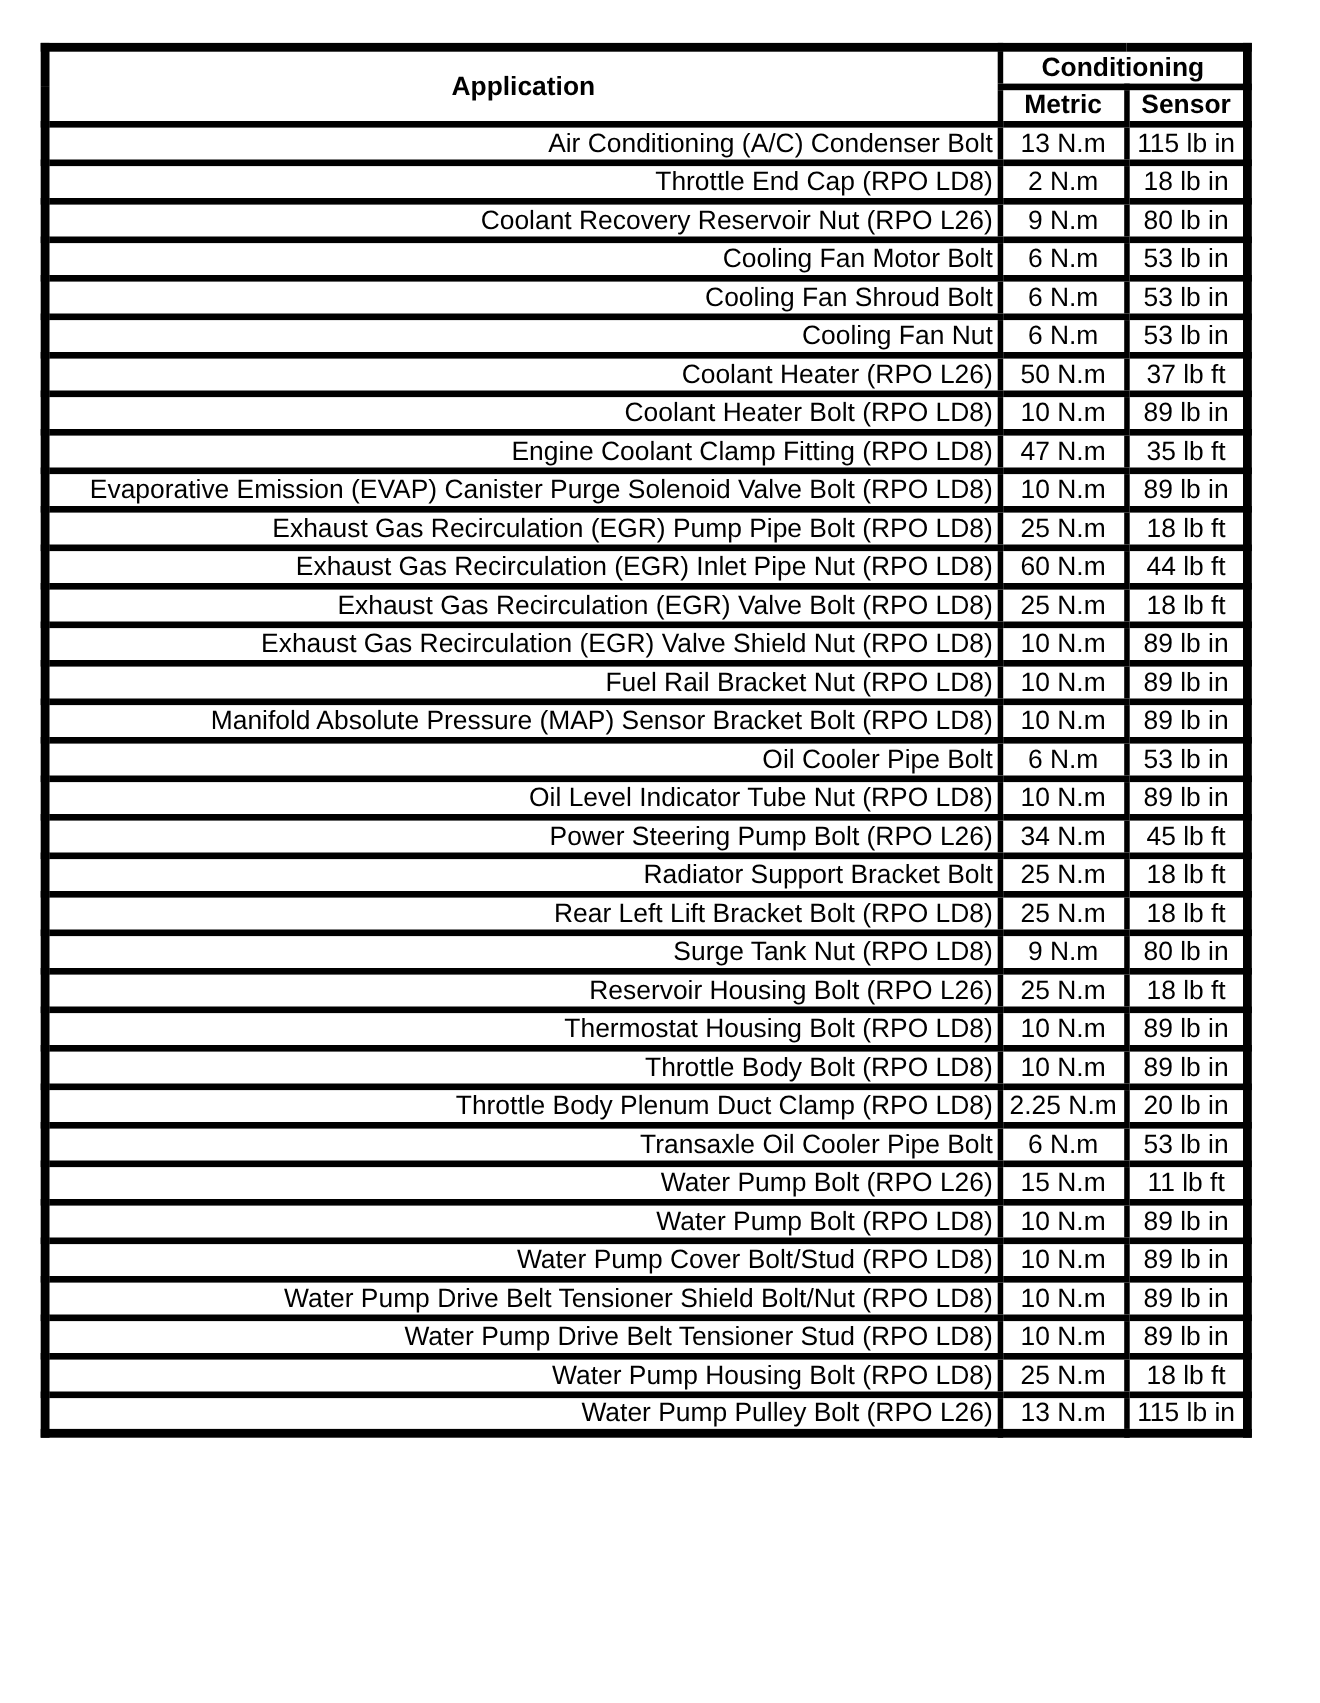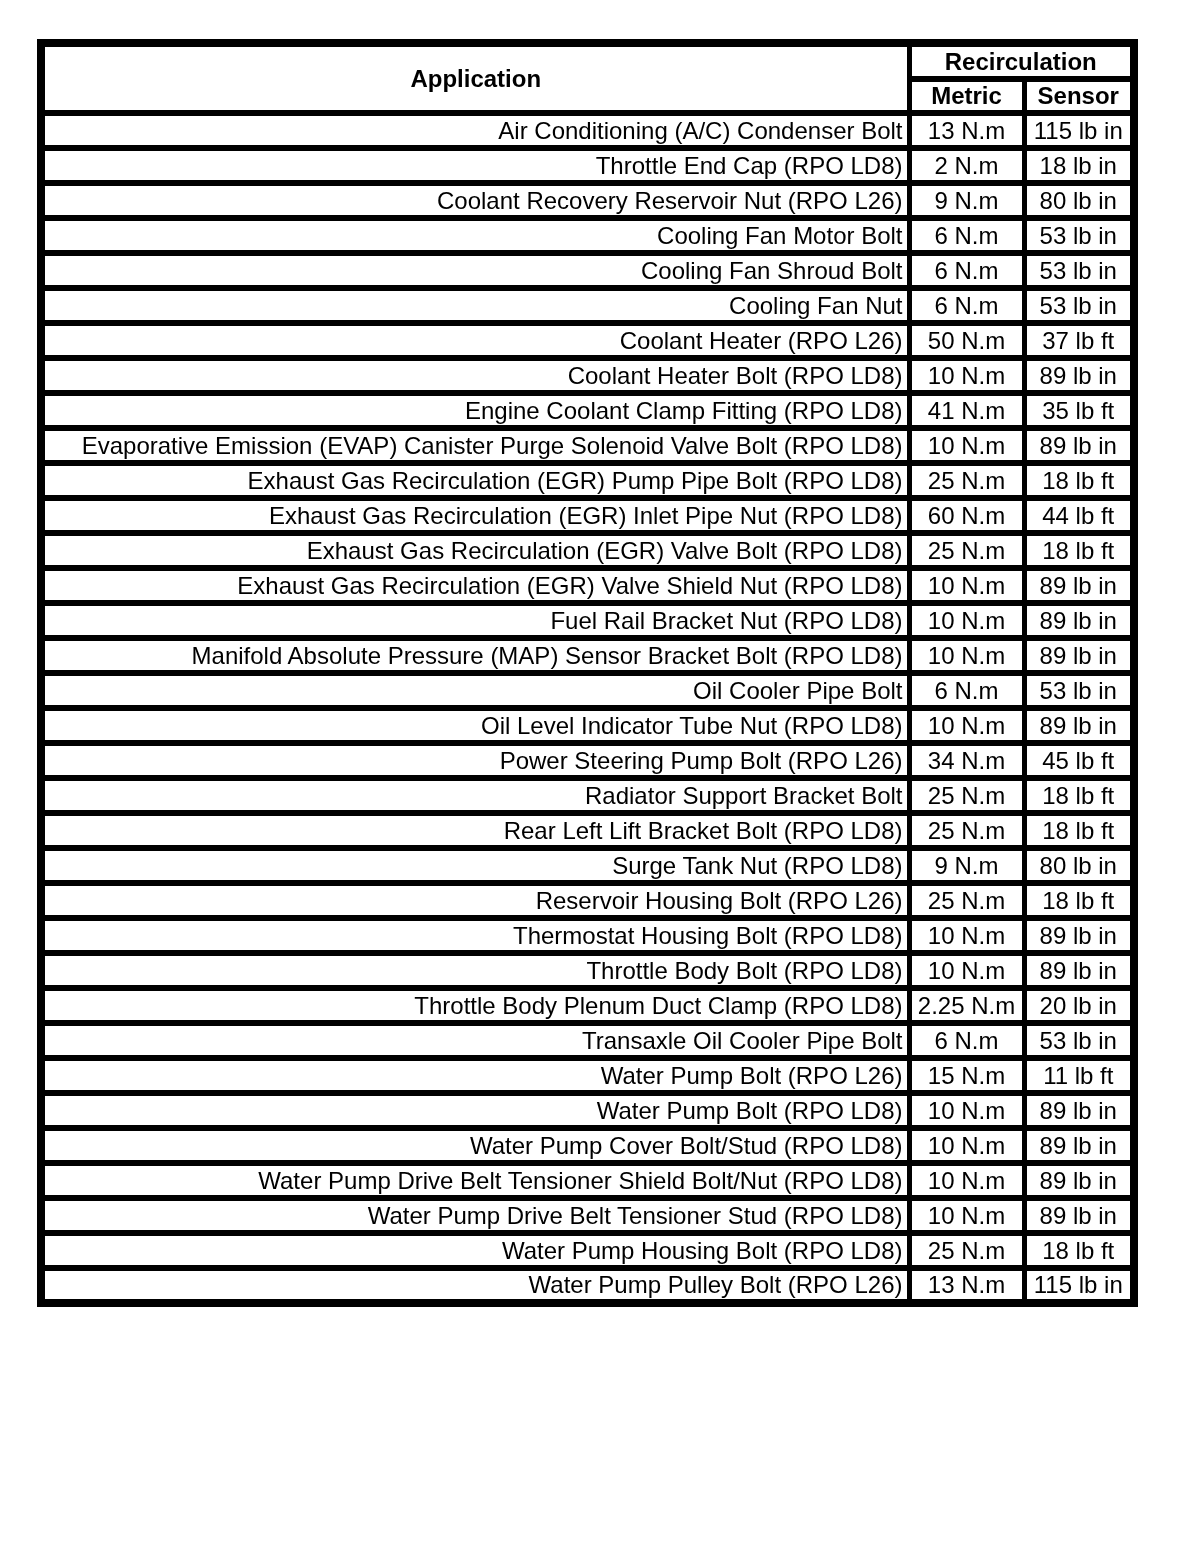--- a/index.html
+++ b/index.html
@@ -43,21 +43,21 @@
 <div class="page">
   <table class="spec">
     <colgroup>
       <col style="width:868px">
       <col style="width:115px">
       <col style="width:110px">
     </colgroup>
     <thead>
       <tr>
         <th rowspan="2">Application</th>
-        <th colspan="2" class="spec-head">Recirculation</th>
+        <th colspan="2" class="spec-head">Conditioning</th>
       </tr>
       <tr>
         <th class="unit-head">Metric</th>
         <th class="unit-head">Sensor</th>
       </tr>
     </thead>
     <tbody>
         <tr>
           <td class="app">Air Conditioning (A/C) Condenser Bolt</td>
           <td class="val">13 N.m</td>
@@ -93,21 +93,21 @@
           <td class="val">50 N.m</td>
           <td class="val">37 lb ft</td>
         </tr>
         <tr>
           <td class="app">Coolant Heater Bolt (RPO LD8)</td>
           <td class="val">10 N.m</td>
           <td class="val">89 lb in</td>
         </tr>
         <tr>
           <td class="app">Engine Coolant Clamp Fitting (RPO LD8)</td>
-          <td class="val">41 N.m</td>
+          <td class="val">47 N.m</td>
           <td class="val">35 lb ft</td>
         </tr>
         <tr>
           <td class="app">Evaporative Emission (EVAP) Canister Purge Solenoid Valve Bolt (RPO LD8)</td>
           <td class="val">10 N.m</td>
           <td class="val">89 lb in</td>
         </tr>
         <tr>
           <td class="app">Exhaust Gas Recirculation (EGR) Pump Pipe Bolt (RPO LD8)</td>
           <td class="val">25 N.m</td>

